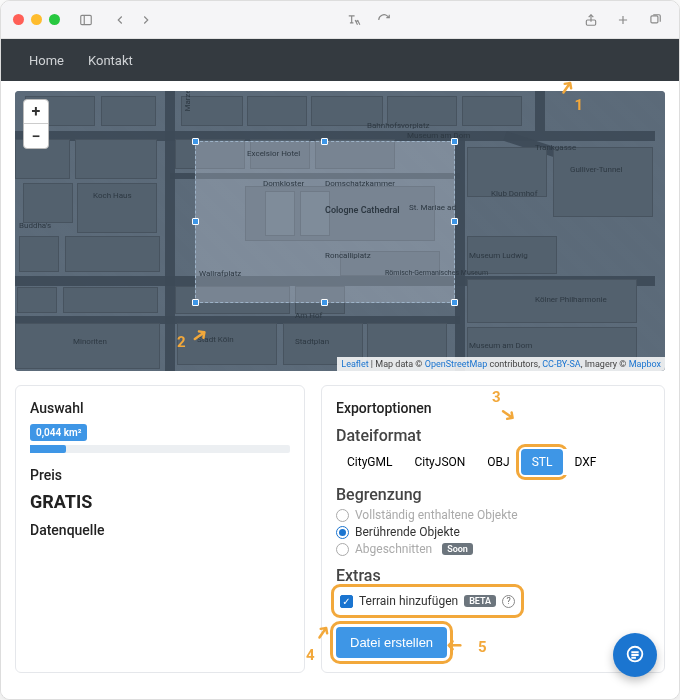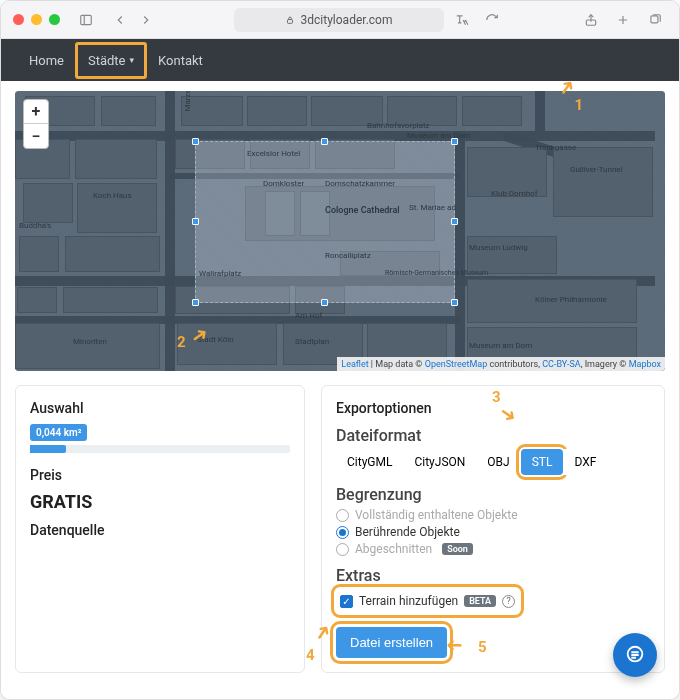--- a/index.html
+++ b/index.html
@@ -376,27 +376,20 @@
             <polyline points="15 18 9 12 15 6"></polyline>
           </svg>
       </div>
       <div class="chrome-btn">
         <svg viewBox="0 0 24 24" fill="none" stroke="currentColor" stroke-width="2">
             <polyline points="9 18 15 12 9 6"></polyline>
           </svg>
       </div>
     </div>
     <div class="url-bar">
-      <div class="url-pill">
-        <svg viewBox="0 0 24 24" fill="none" stroke="currentColor" stroke-width="2">
-            <rect x="6" y="11" width="12" height="9" rx="2"></rect>
-            <path d="M9 11V8a3 3 0 0 1 6 0v3"></path>
-          </svg>
-        <span>3dcityloader.com</span>
-      </div>
       <div class="chrome-btn">
         <svg viewBox="0 0 24 24" fill="none" stroke="currentColor" stroke-width="2">
             <path d="M3 5h10M8 5v12M5 17h6M14 12l4 8M22 20l-4-8M15 14h5"></path>
           </svg>
       </div>
       <div class="chrome-btn">
         <svg viewBox="0 0 24 24" fill="none" stroke="currentColor" stroke-width="2">
             <path d="M3 12a9 9 0 0 1 15-6.7L21 8"></path>
             <path d="M21 3v5h-5"></path>
           </svg>
@@ -424,24 +417,20 @@
       </div>
     </div>
   </div>
 
   <div class="app">
     <div class="app-header">
       <div class="nav">
         <div class="nav-item">
             <span>Home</span>
           </div>
-        <div class="nav-item highlight">
-          <span>Städte</span>
-          <span class="caret">▾</span>
-        </div>
         <div class="nav-item">
             <span>Kontakt</span>
           </div>
       </div>
     </div>
 
     <div class="app-body">
       <div class="map-wrap">
         <div class="map">
 
@@ -500,21 +489,21 @@
             <div class="sel-handle" style="bottom:-4px; right:-4px;"></div>
           </div>
 
           <div class="map-label" style="top:114px; left:310px; font-weight:600; font-size:9px;">Cologne Cathedral</div>
           <div class="map-label" style="top:88px; left:310px;">Domschatzkammer</div>
           <div class="map-label" style="top:88px; left:248px;">Domkloster</div>
           <div class="map-label" style="top:160px; left:310px;">Roncalliplatz</div>
           <div class="map-label" style="top:220px; left:280px;">Am Hof</div>
           <div class="map-label" style="top:178px; left:184px;">Wallrafplatz</div>
           <div class="map-label" style="top:30px; left:352px;">Bahnhofsvorplatz</div>
-          <div class="map-label" style="top:152px; left:454px;text-align:right;">Museum Ludwig</div>
+          <div class="map-label" style="top:160px; left:454px;text-align:right;">Museum Ludwig</div>
           <div class="map-label" style="top:178px; left:370px; font-size:7px;">Römisch-Germanisches Museum</div>
           <div class="map-label" style="top:204px; left:520px;">Kölner Philharmonie</div>
           <div class="map-label" style="top:74px; left:555px;">Gulliver-Tunnel</div>
           <div class="map-label" style="top:112px; left:394px;">St. Mariae ad</div>
           <div class="map-label" style="top:40px; left:392px;">Museum am Dom</div>
           <div class="map-label" style="top:58px; left:232px;">Excelsior Hotel</div>
           <div class="map-label" style="top:52px; left:520px;">Trankgasse</div>
           <div class="map-label" style="top:130px; left:4px;">Buddha's</div>
           <div class="map-label" style="top:100px; left:78px;">Koch Haus</div>
           <div class="map-label" style="top:246px; left:58px;">Minoriten</div>

